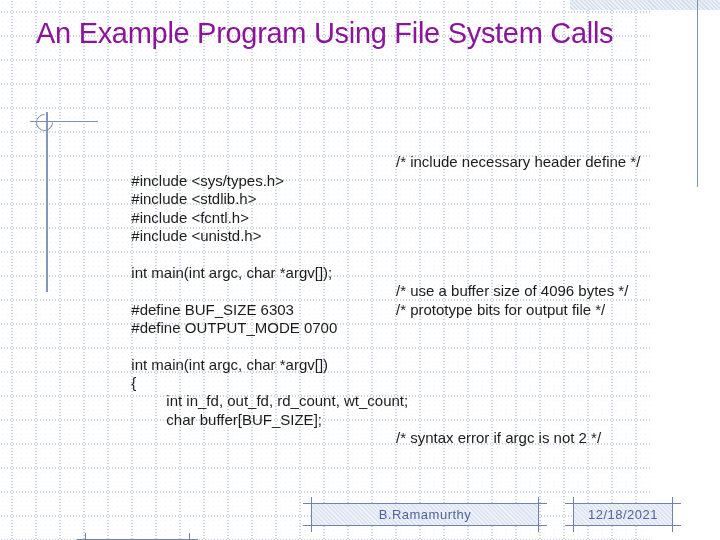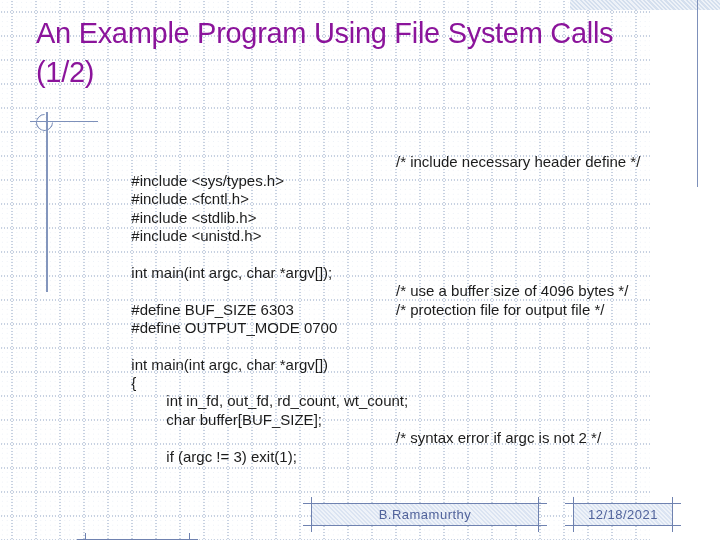--- a/index.html
+++ b/index.html
@@ -73,43 +73,42 @@
 
   <div class="top-band"></div>
   <div class="vline-right"></div>
 
   <div class="deco-vline"></div>
   <div class="deco-hline"></div>
   <div class="deco-circle"></div>
 
   <div class="title">
     <div>An Example Program Using File System Calls</div>
-    <div>(1/2)</div>
   </div>
 
   <div class="code-block">
 
 
       <div class="code-line blank">
         <span class="code-text"></span>
         <span class="code-comment"></span>
       </div>
 
       <div class="code-line">
         <span class="code-text">#include &lt;sys/types.h&gt;</span>
         <span class="code-comment">/* include necessary header define */</span>
       </div>
 
       <div class="code-line">
-        <span class="code-text">#include &lt;fcntl.h&gt;</span>
+        <span class="code-text">#include &lt;stdlib.h&gt;</span>
         <span class="code-comment"></span>
       </div>
 
       <div class="code-line">
-        <span class="code-text">#include &lt;stdlib.h&gt;</span>
+        <span class="code-text">#include &lt;fcntl.h&gt;</span>
         <span class="code-comment"></span>
       </div>
 
       <div class="code-line">
         <span class="code-text">#include &lt;unistd.h&gt;</span>
         <span class="code-comment"></span>
       </div>
 
       <div class="code-line blank">
         <span class="code-text"></span>
@@ -125,21 +124,21 @@
         <span class="code-comment"></span>
       </div>
 
       <div class="code-line">
         <span class="code-text">#define BUF_SIZE 6303</span>
         <span class="code-comment">/* use a buffer size of 4096 bytes */</span>
       </div>
 
       <div class="code-line">
         <span class="code-text">#define OUTPUT_MODE 0700</span>
-        <span class="code-comment">/* protection file for output file */</span>
+        <span class="code-comment">/* prototype bits for output file */</span>
       </div>
 
       <div class="code-line blank">
         <span class="code-text"></span>
         <span class="code-comment"></span>
       </div>
 
       <div class="code-line">
         <span class="code-text">int main(int argc, char *argv[])</span>
         <span class="code-comment"></span>
@@ -159,21 +158,20 @@
         <span class="code-text">char buffer[BUF_SIZE];</span>
         <span class="code-comment"></span>
       </div>
 
       <div class="code-line blank">
         <span class="code-text"></span>
         <span class="code-comment"></span>
       </div>
 
       <div class="code-line indent">
-        <span class="code-text">if (argc != 3) exit(1);</span>
         <span class="code-comment">/* syntax error if argc is not 2 */</span>
       </div>
     </div>
 
   <div class="bp-box" id="footer-page">
     <i class="t top"></i>
       <i class="t bottom"></i>
       <i class="t left"></i>
       <i class="t right"></i>
     <span class="lbl">Page 8</span>

